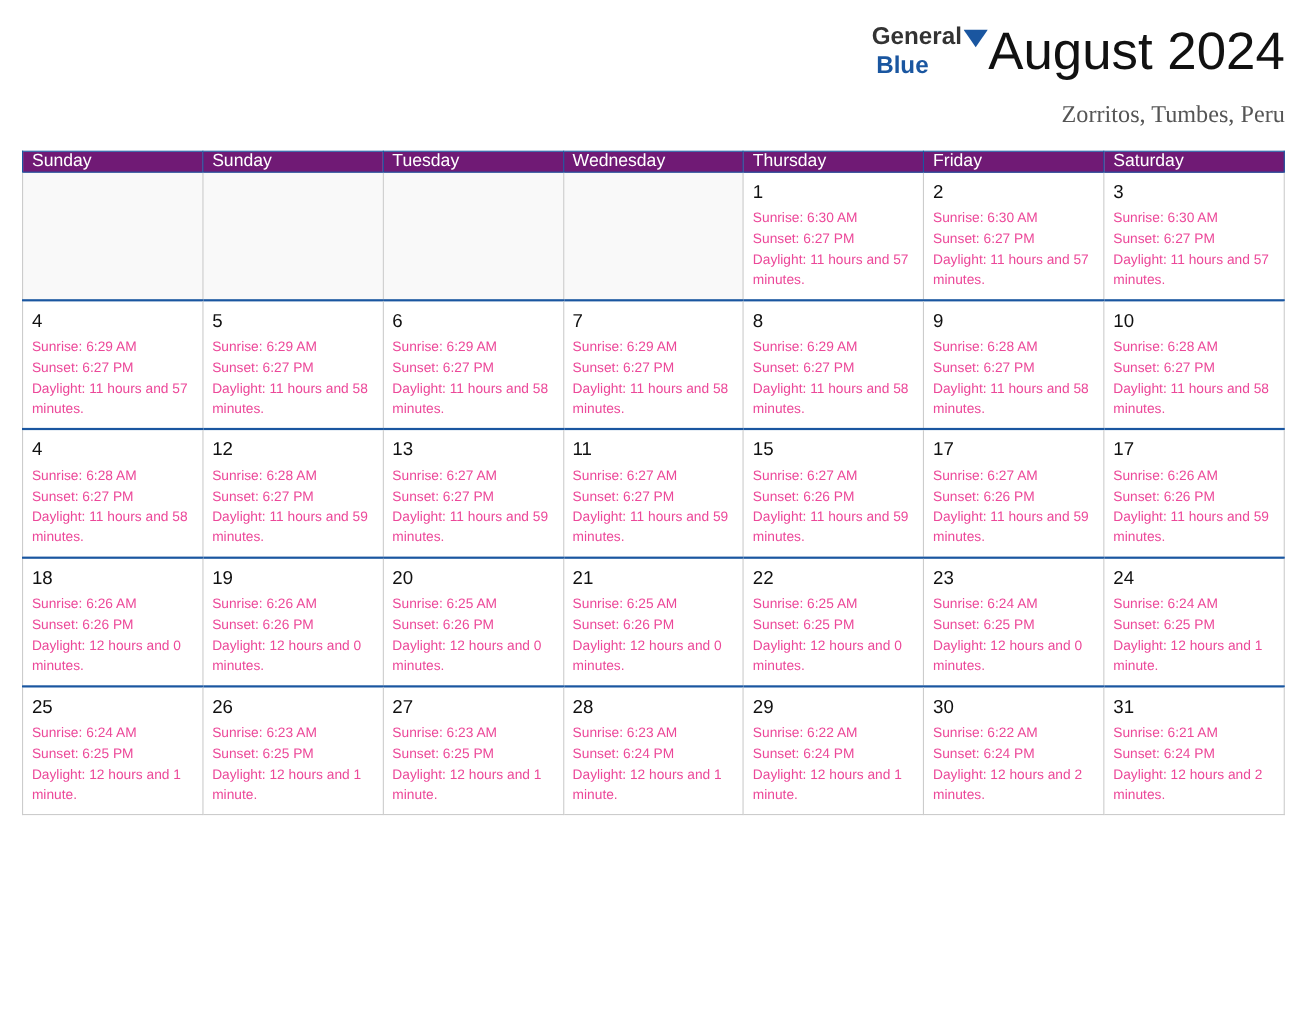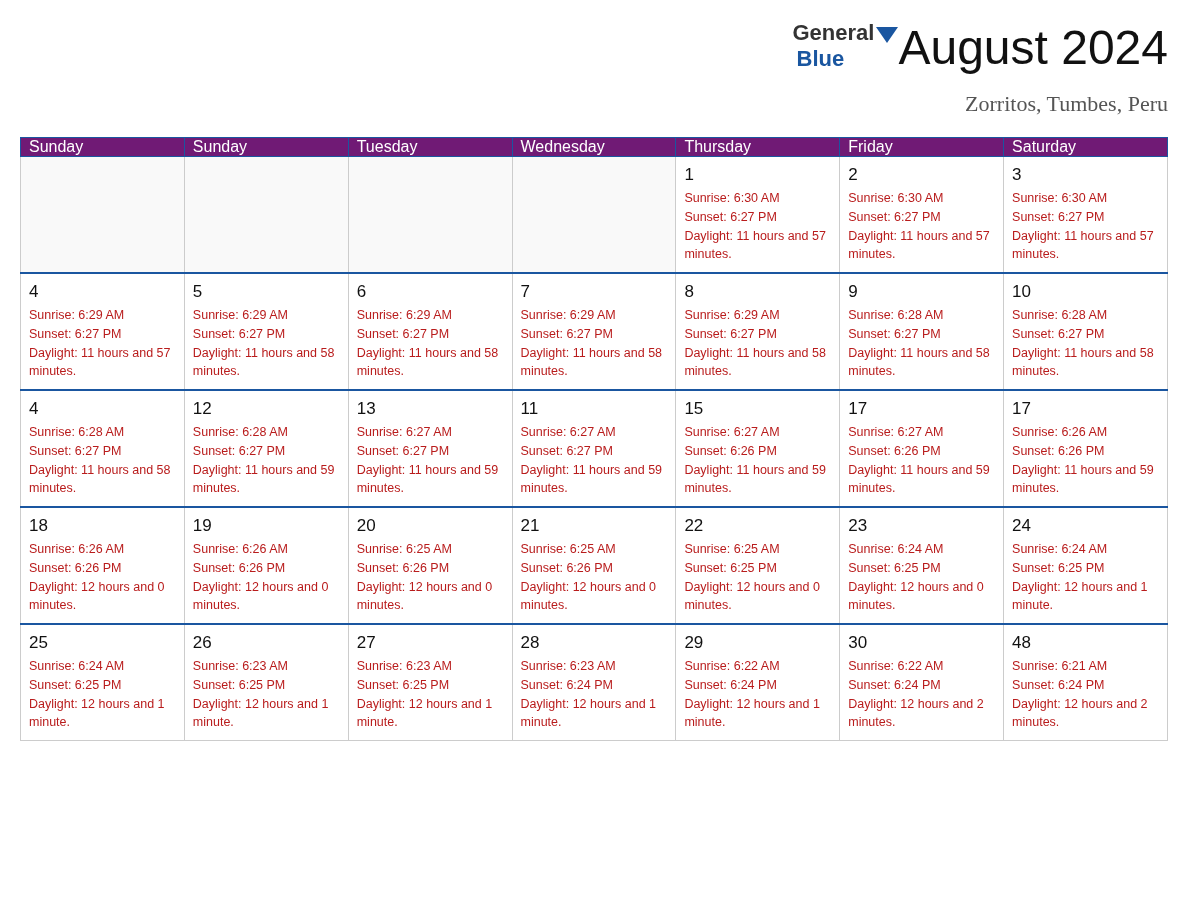--- a/index.html
+++ b/index.html
@@ -76,21 +76,21 @@
     .day-number {
       font-size: 17px;
       font-weight: normal;
       color: #111;
       margin-bottom: 4px;
       display: block;
     }
     .day-info {
       font-size: 12.5px;
       line-height: 1.5;
-      color: #b91c1c;
+      color: #ec4899;
     }
     .row-separator td {
       border-top: 2px solid #1a56a0;
     }
   </style>
 </head>
 <body>
 
 <div class="header">
   <div class="logo-wrapper">
@@ -250,18 +250,18 @@
         </td>
         <td>
           <span class="day-number">29</span>
           <div class="day-info">Sunrise: 6:22 AM<br>Sunset: 6:24 PM<br>Daylight: 12 hours and 1 minute.</div>
         </td>
         <td>
           <span class="day-number">30</span>
           <div class="day-info">Sunrise: 6:22 AM<br>Sunset: 6:24 PM<br>Daylight: 12 hours and 2 minutes.</div>
         </td>
         <td>
-          <span class="day-number">48</span>
+          <span class="day-number">31</span>
           <div class="day-info">Sunrise: 6:21 AM<br>Sunset: 6:24 PM<br>Daylight: 12 hours and 2 minutes.</div>
         </td>
       </tr>
     </tbody>
 </table>
 
 </body></html>

